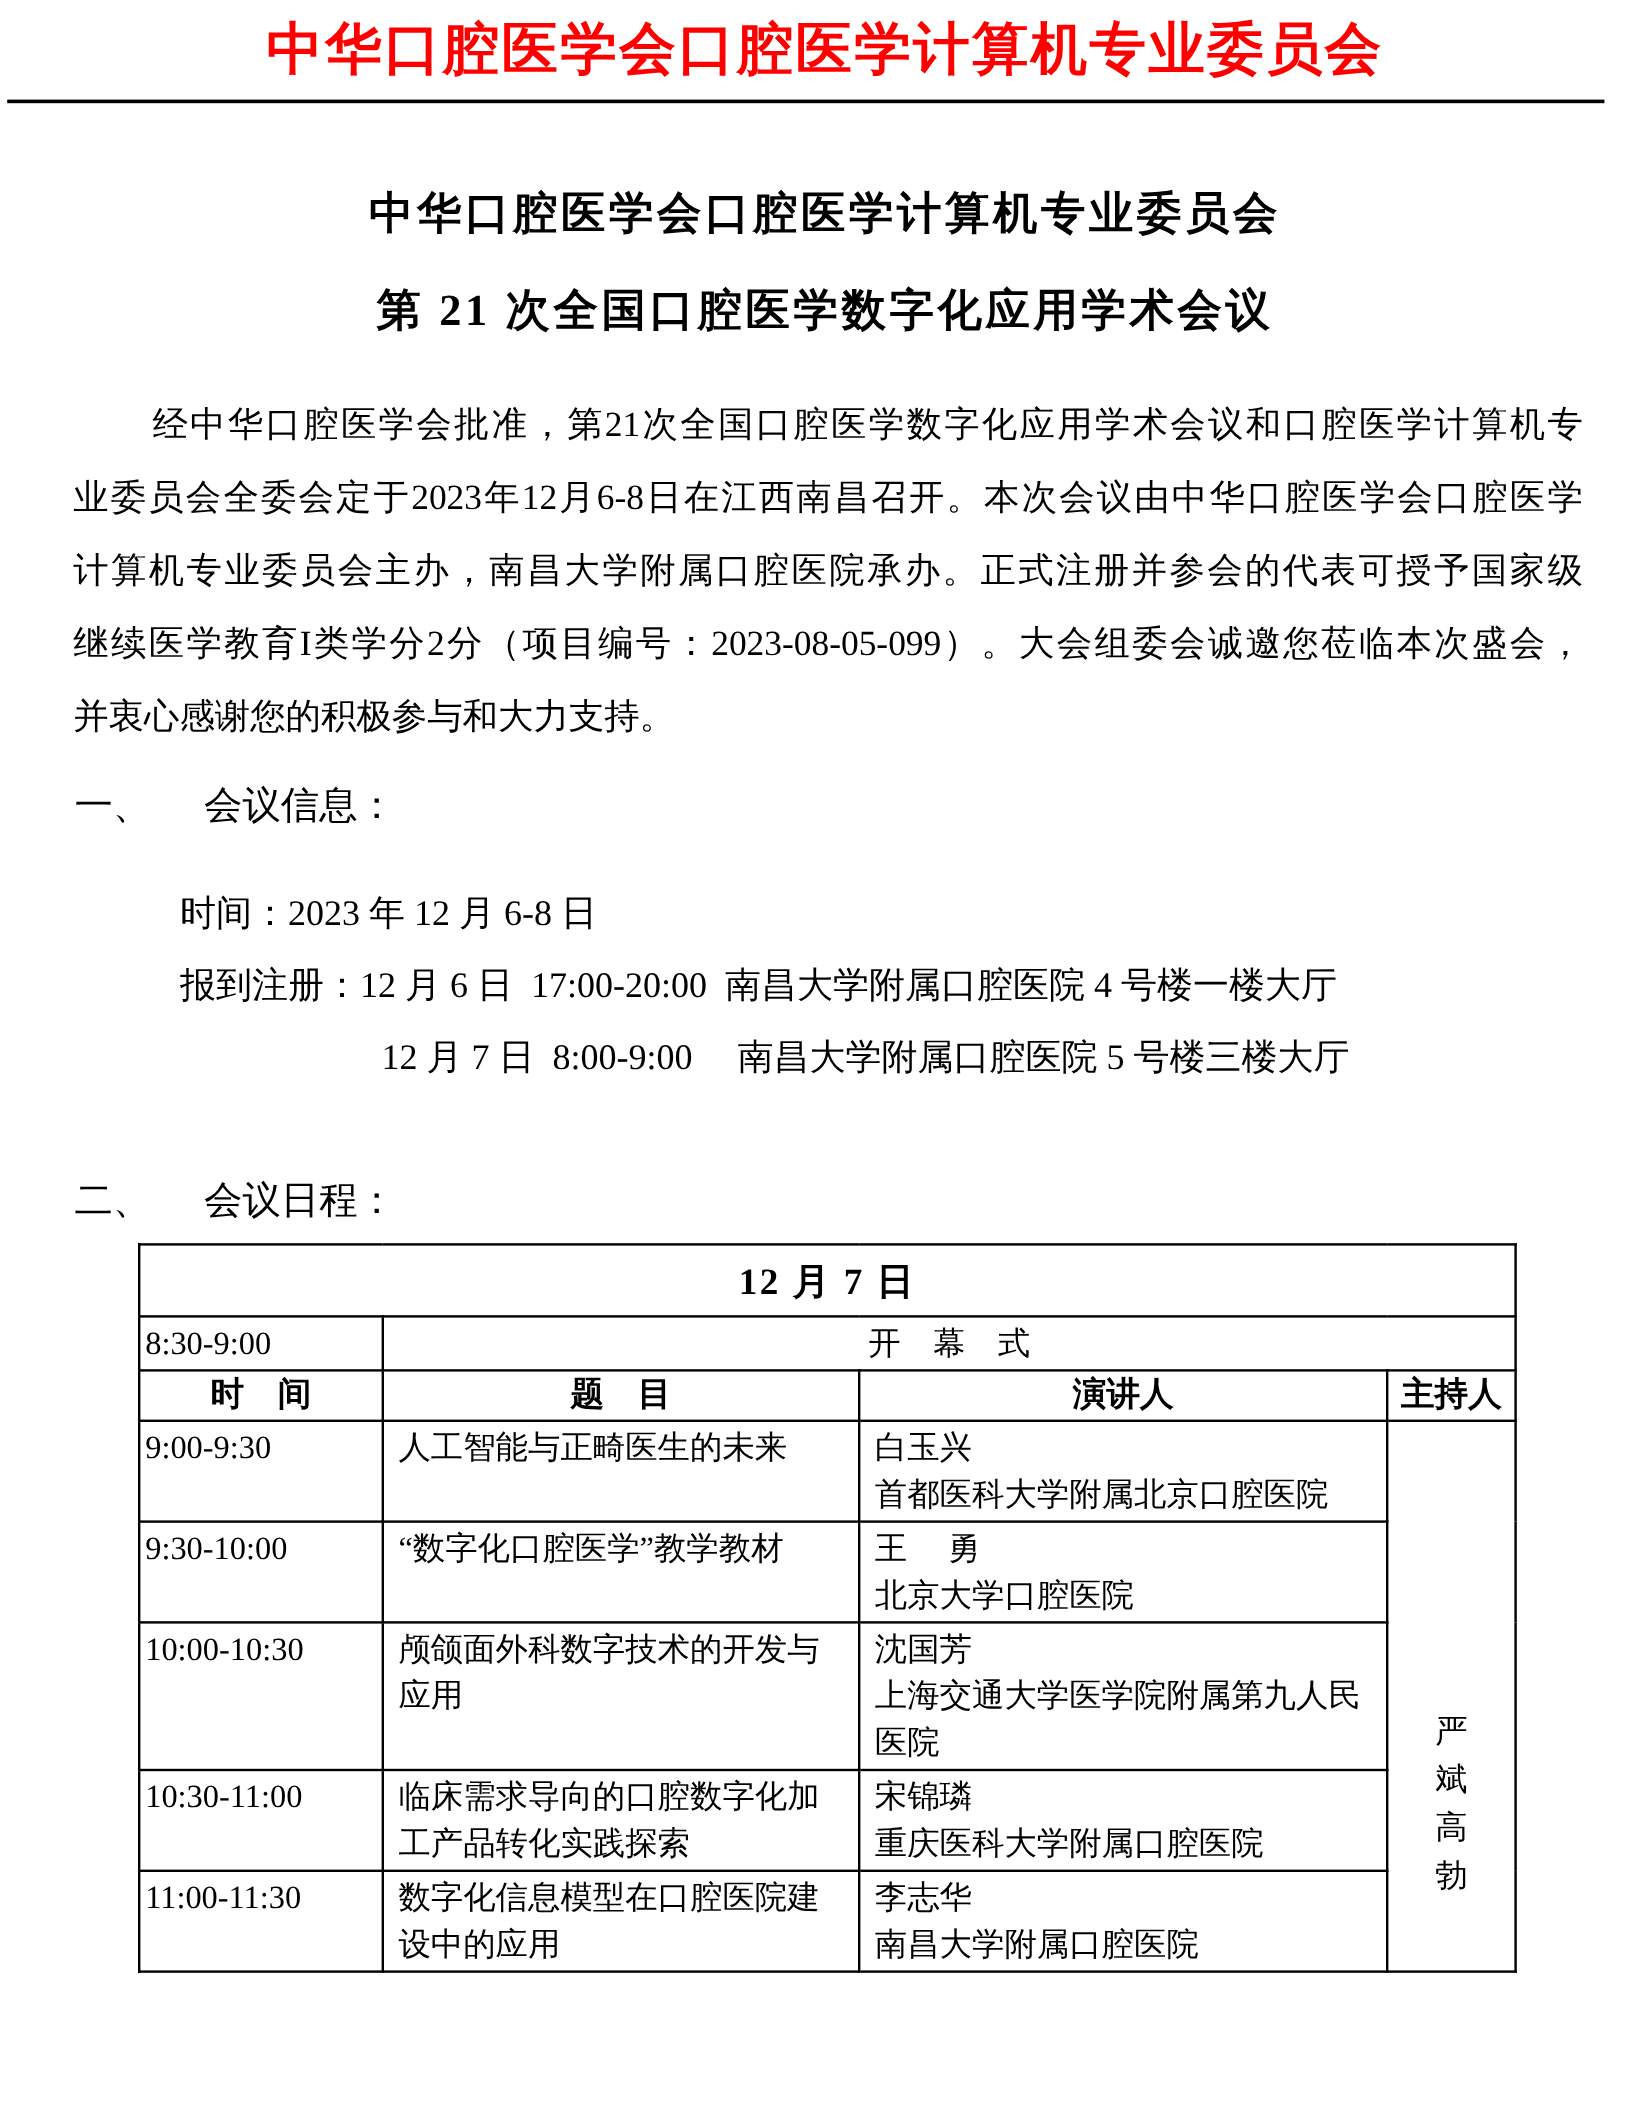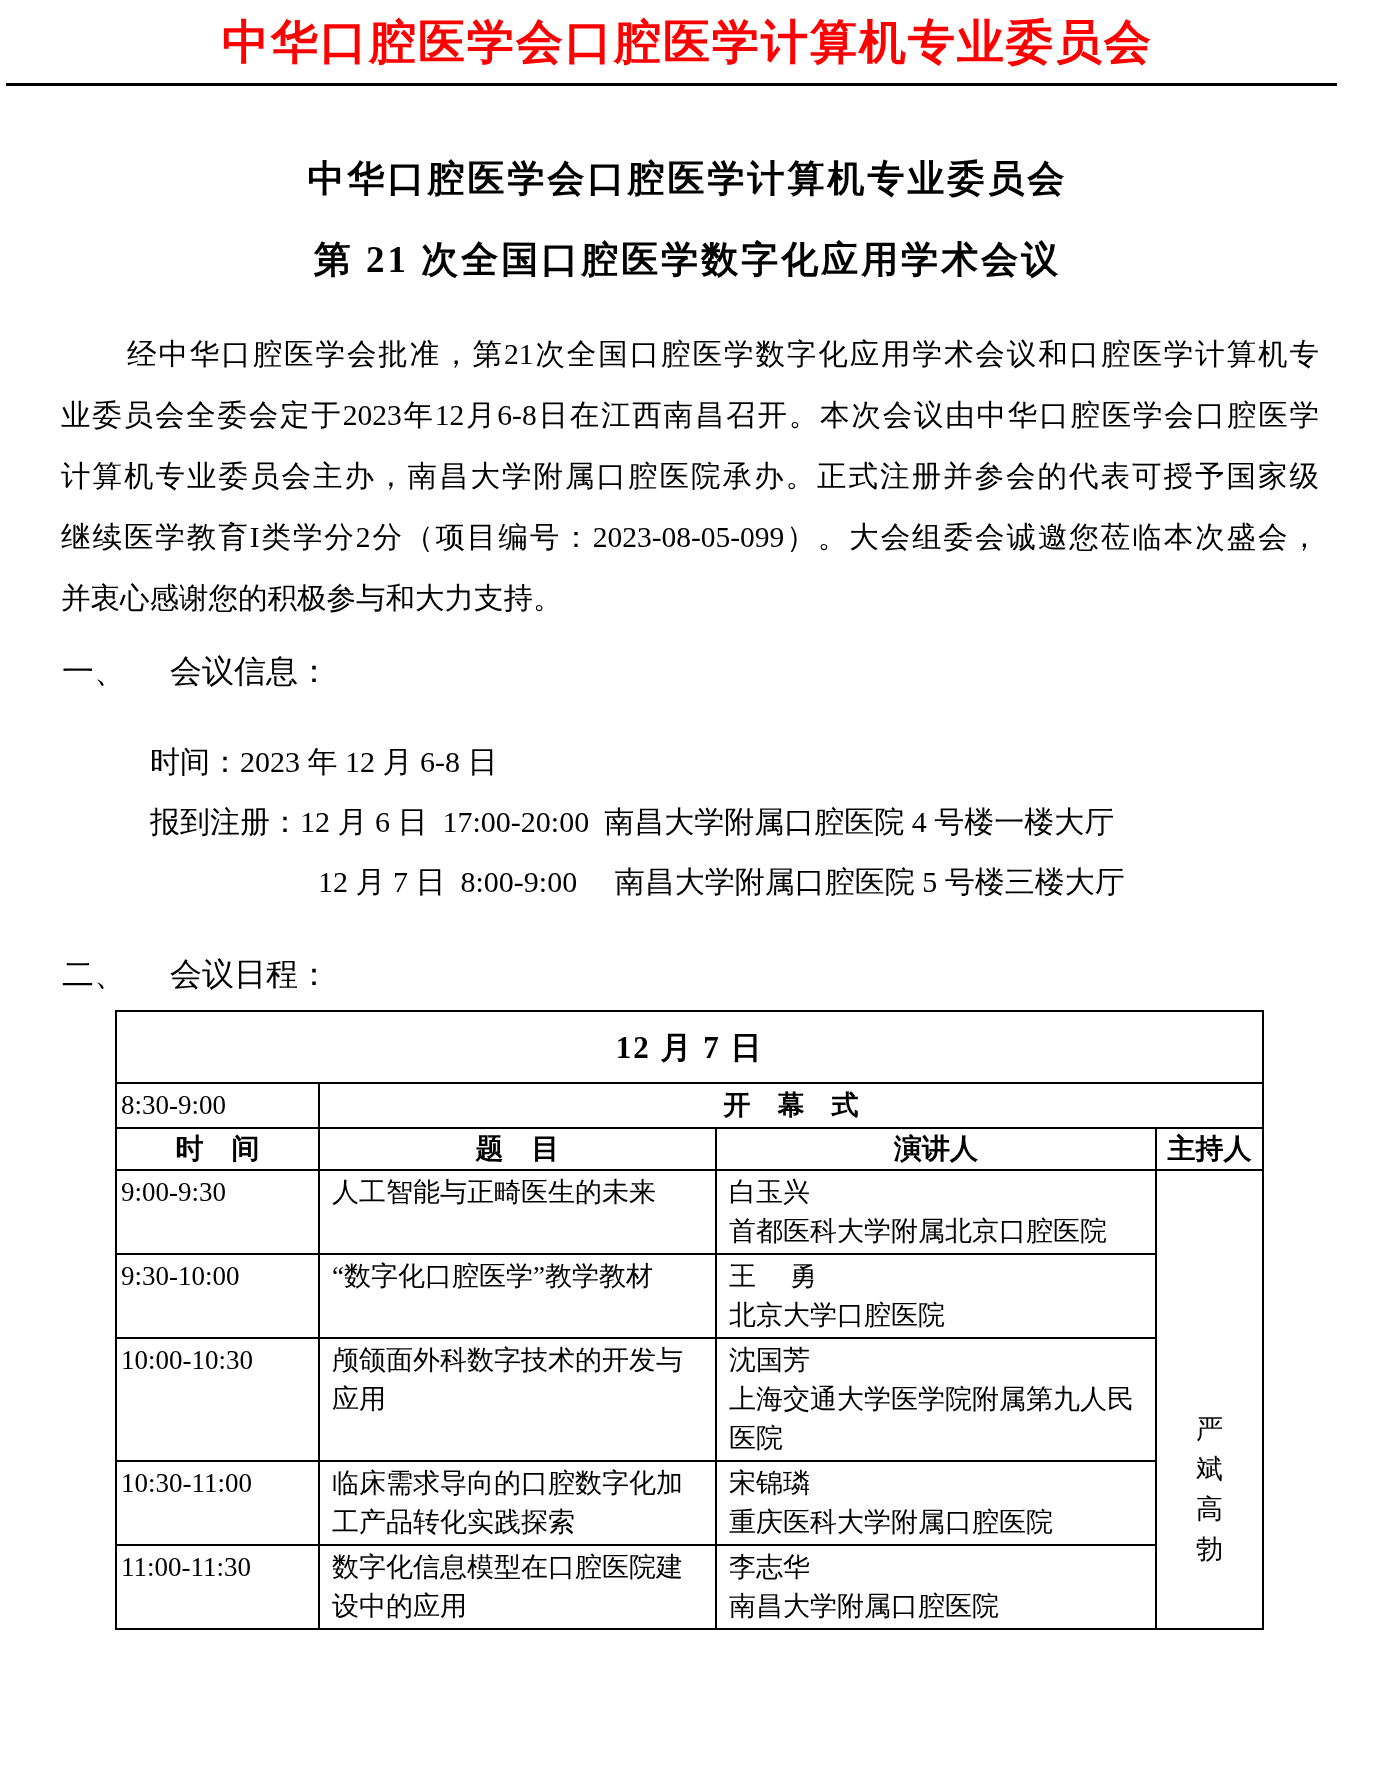--- a/index.html
+++ b/index.html
@@ -21,38 +21,38 @@
   .title-block { margin-top:52px; }
   .doc-title { text-align:center; font-size:37px; font-weight:bold; line-height:81px; letter-spacing:3px; }
 
   .intro { margin:24px 56px 0 61px; }
   .pline { font-size:29.5px; line-height:61px; text-align:justify; text-align-last:justify; }
   .pline.first { padding-left:66px; }
   .pline.last { text-align-last:left; }
 
   .section-heading { margin-left:62px; font-size:32px; font-weight:normal; line-height:40px; }
   .section-heading.one { margin-top:22px; }
-  .section-heading.two { margin-top:42px; }
+  .section-heading.two { margin-top:68px; }
   .section-heading .txt { margin-left:44px; }
 
   .info-block { margin:41px 0 0 150px; }
   .iline { font-size:30px; line-height:60px; white-space:pre; }
   .iline.indent { padding-left:168px; }
 
   table.schedule {
     margin:16px 0 0 115px; border-collapse:collapse; table-layout:fixed;
     width:1147px; border:2.5px solid #000;
   }
   td, th {
     border:2px solid #000; vertical-align:top;
     font-size:27px; line-height:39px; padding:2px 10px;
     white-space:pre-line; font-weight:normal; text-align:left;
   }
   .date-cell { text-align:center; font-size:31px; font-weight:bold; vertical-align:middle; letter-spacing:2px; }
-  .opening-event-cell { text-align:center;font-weight:bold; }
+  .opening-event-cell { text-align:center; }
   th.colhead { text-align:center; font-weight:bold; font-size:28px; line-height:38px; padding:1px 4px; }
   .time-cell { text-align:left; padding-left:4px; padding-right:4px; }
   .topic-cell { padding-left:12px; }
   .speaker-cell { padding-left:12px; }
   .moderator-cell { vertical-align:top; padding-top:238px; text-align:center; line-height:40px; }
 </style>
 </head>
 <body>
 
 <div class="page">
@@ -88,21 +88,21 @@
   </div>
 
   <table class="schedule">
     <colgroup>
       <col style="width:203px">
         <col style="width:397px">
         <col style="width:440px">
         <col style="width:107px">
     </colgroup>
     <tbody id="schedule-body">
-        <tr style="height: 72px;">
+        <tr style="height: 60px;">
           <td class="date-cell" colspan="4">12 月 7 日</td>
         </tr>
         <tr style="height: 43px;">
           <td class="time-cell">8:30-9:00</td>
           <td class="opening-event-cell" colspan="3">开　幕　式</td>
         </tr>
         <tr style="height: 40px; border-radius: 18px;">
           <th class="colhead">时　间</th>
           <th class="colhead">题　目</th>
           <th class="colhead">演讲人</th>

